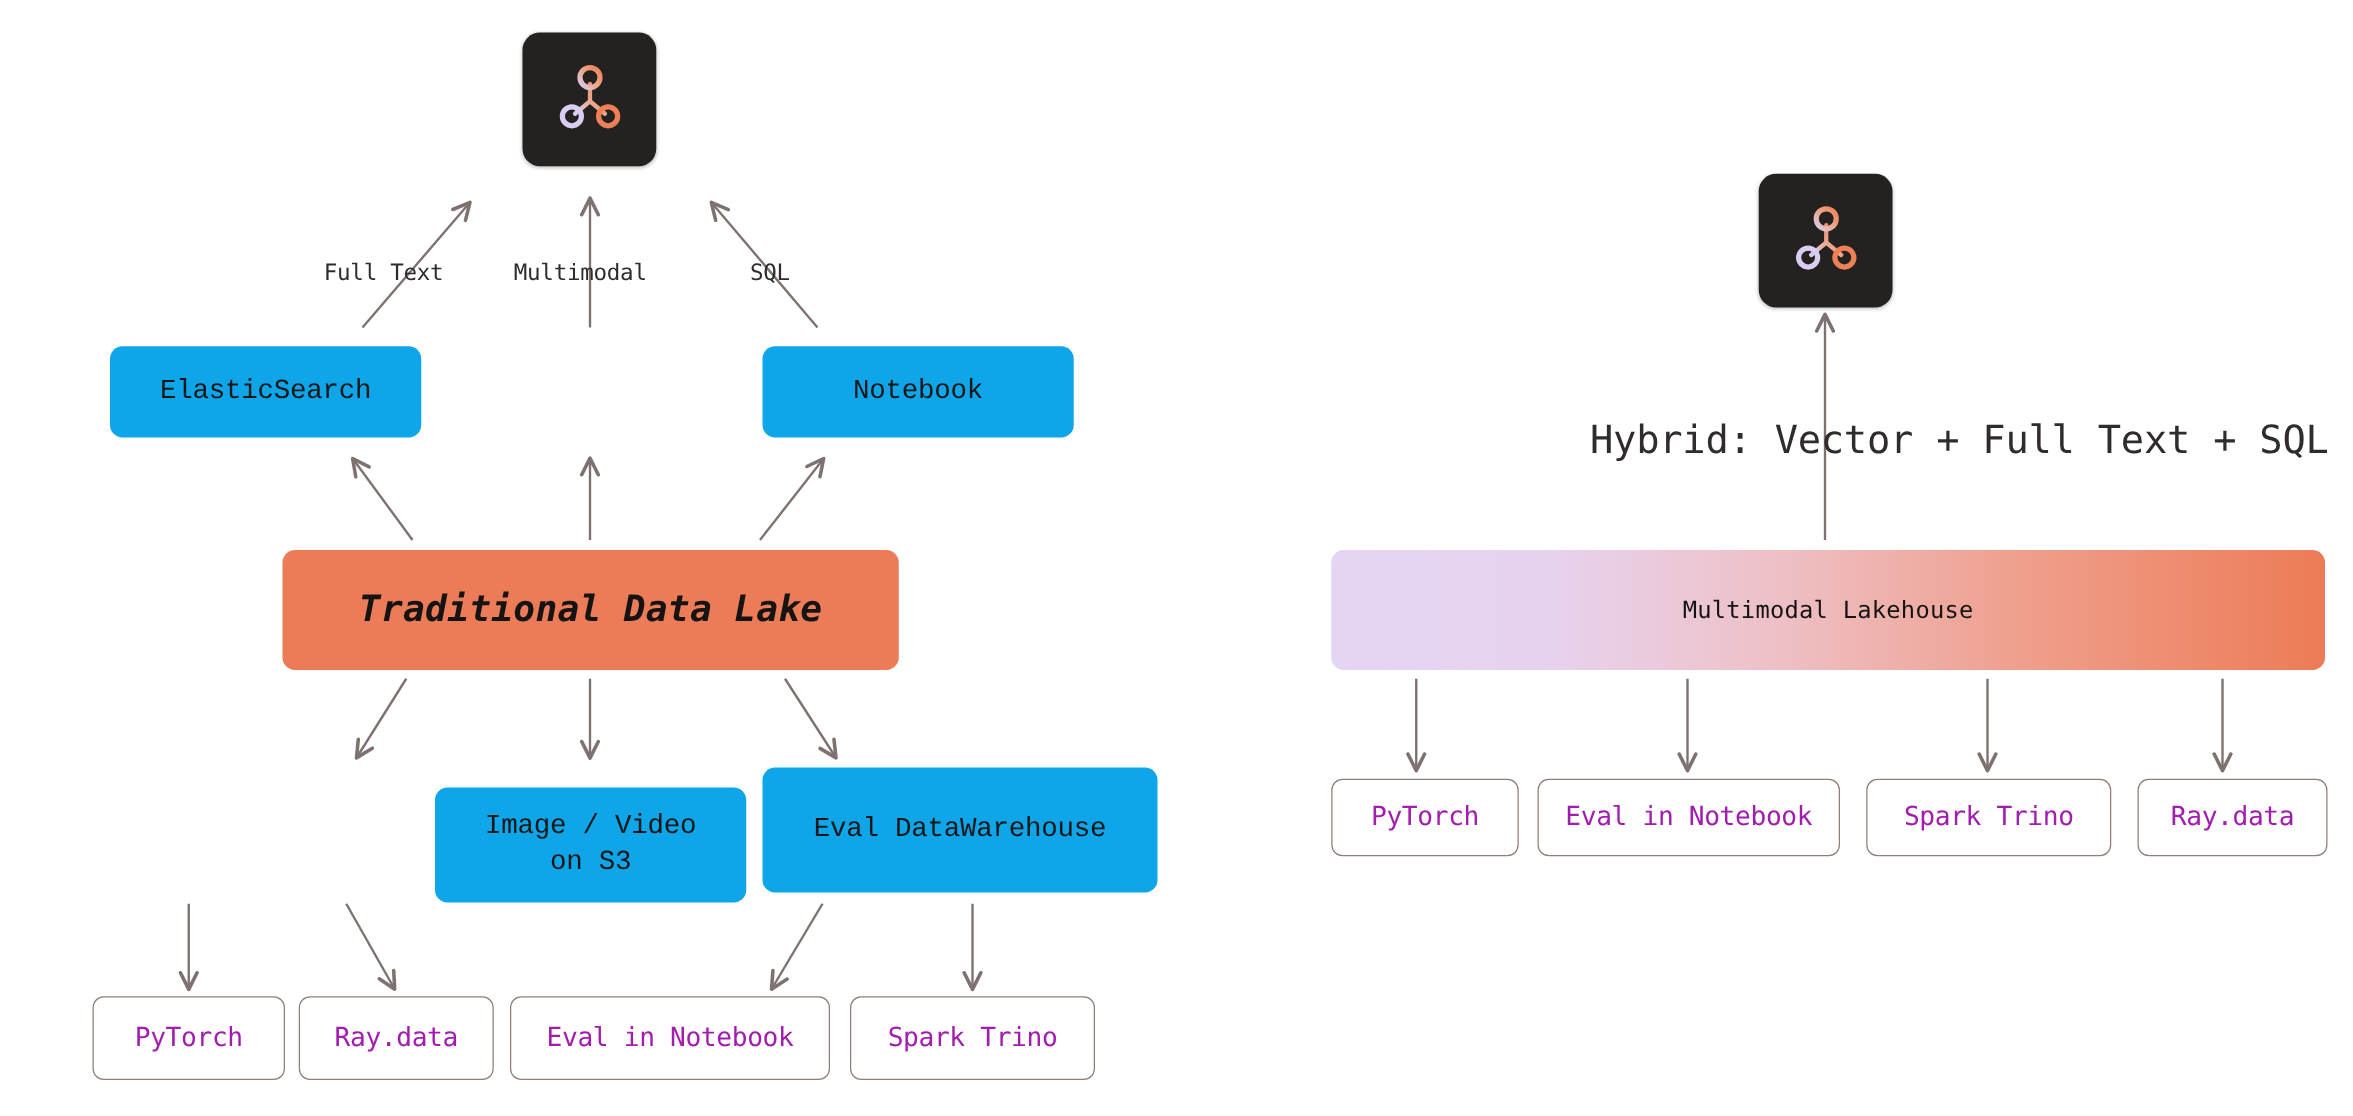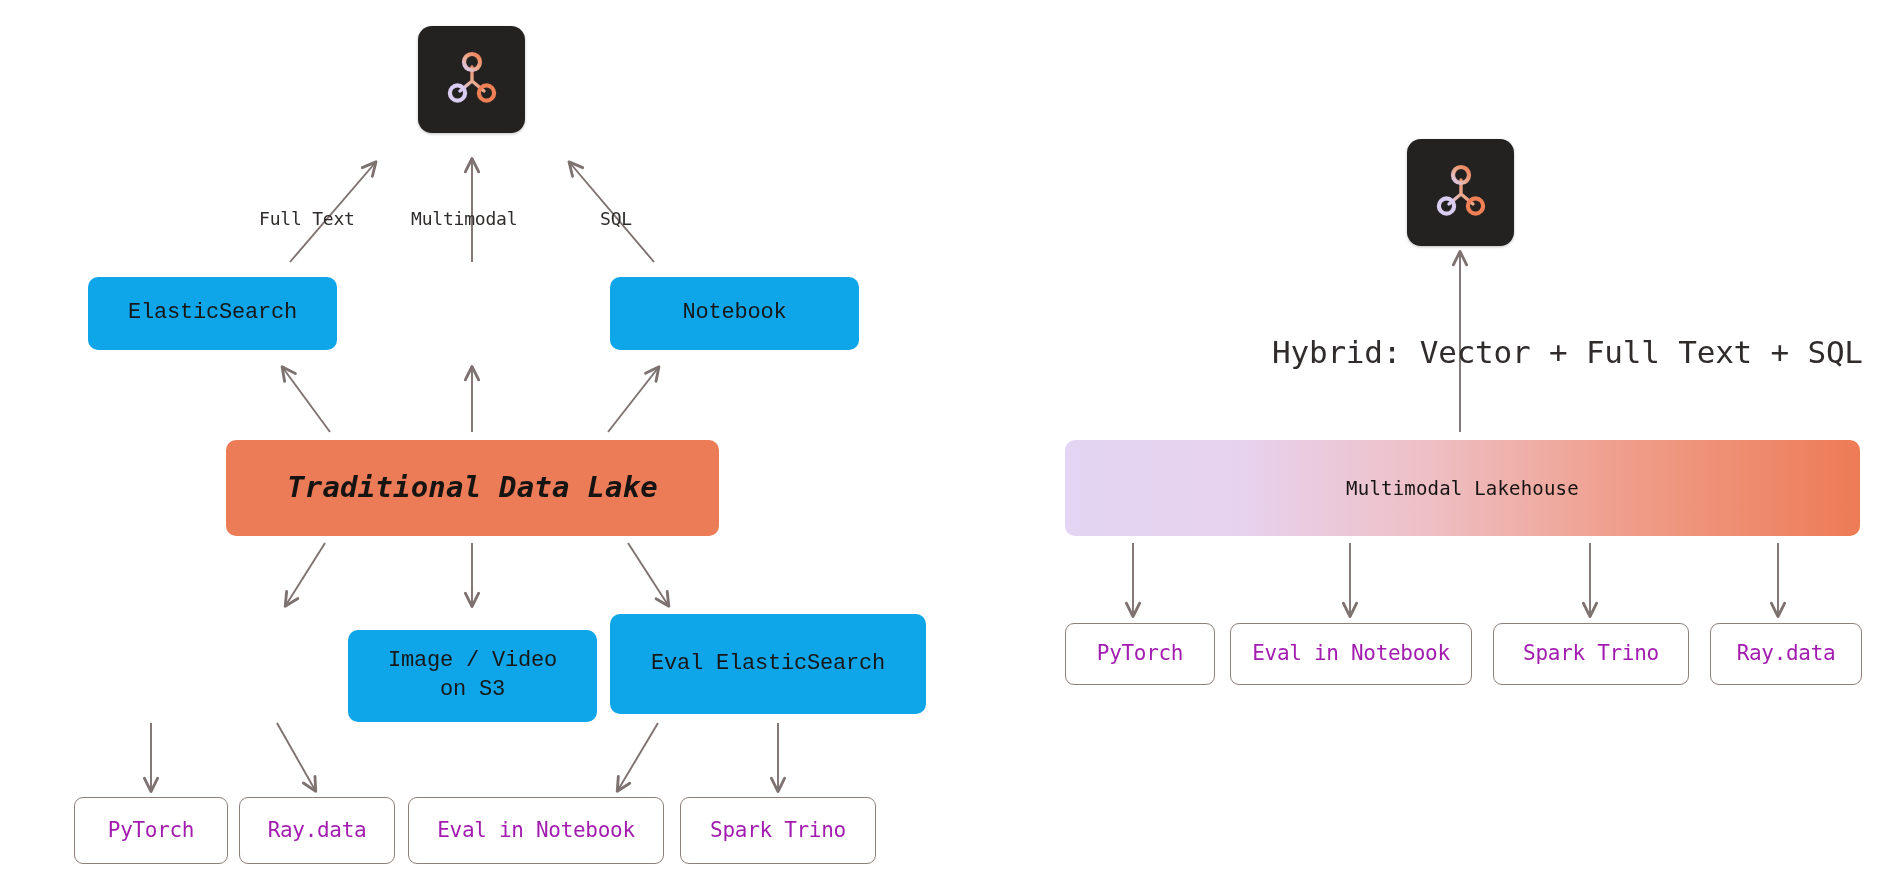--- a/index.html
+++ b/index.html
@@ -158,21 +158,21 @@
   <div class="box box-purple" style="left:610px; top:277px; width:249px; height:73px;">
     <span>Notebook</span>
   </div>
 
   <div class="box box-orange" style="left:226px; top:440px; width:493px; height:96px;">
     <span>Traditional Data Lake</span>
   </div>
 
   <div class="box box-purple" style="left:348px; top:614px; width:249px; height:92px; white-space:pre-line;margin-top:16px;">Image / Video
 on S3</div>
-  <div class="box box-purple" style="left:610px; top:614px; width:316px; height:100px;">Eval ElasticSearch</div>
+  <div class="box box-purple" style="left:610px; top:614px; width:316px; height:100px;">Eval DataWarehouse</div>
 
   <div class="box box-outline" style="left:74px; top:797px; width:154px; height:67px;">
     <span>PyTorch</span>
   </div>
   <div class="box box-outline" style="left:239px; top:797px; width:156px; height:67px;">
     <span>Ray.data</span>
   </div>
   <div class="box box-outline" style="left:408px; top:797px; width:256px; height:67px;">
     <span>Eval in Notebook</span>
   </div>

